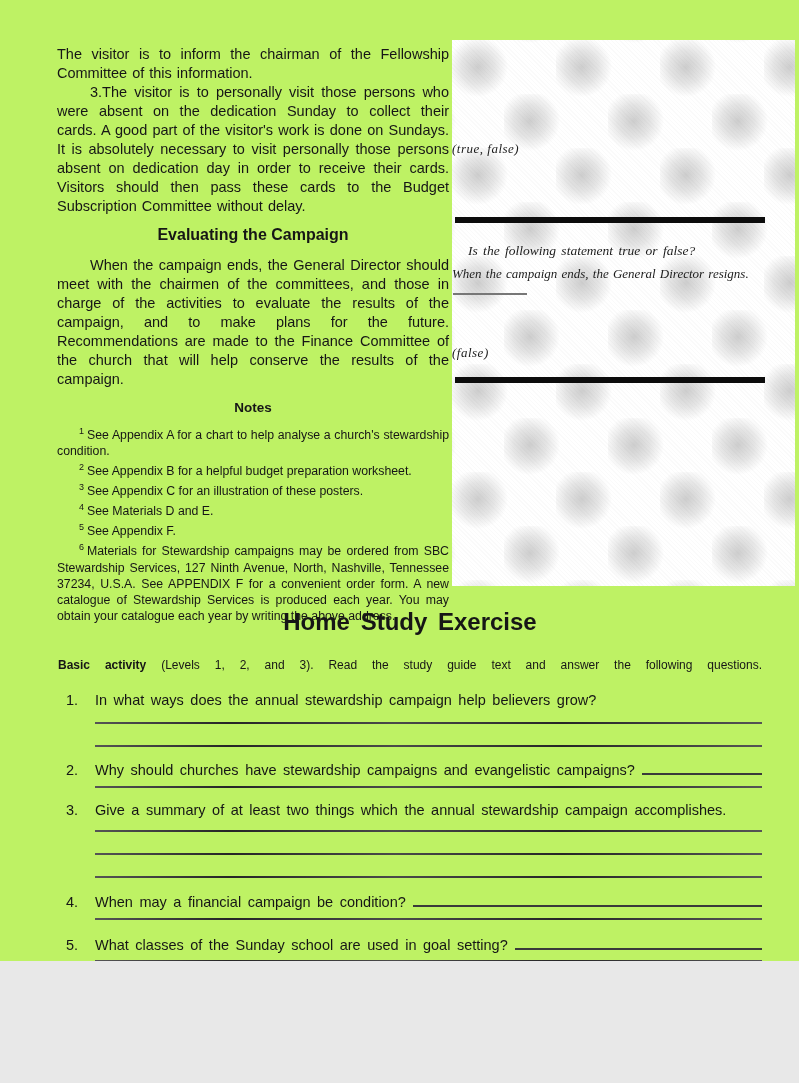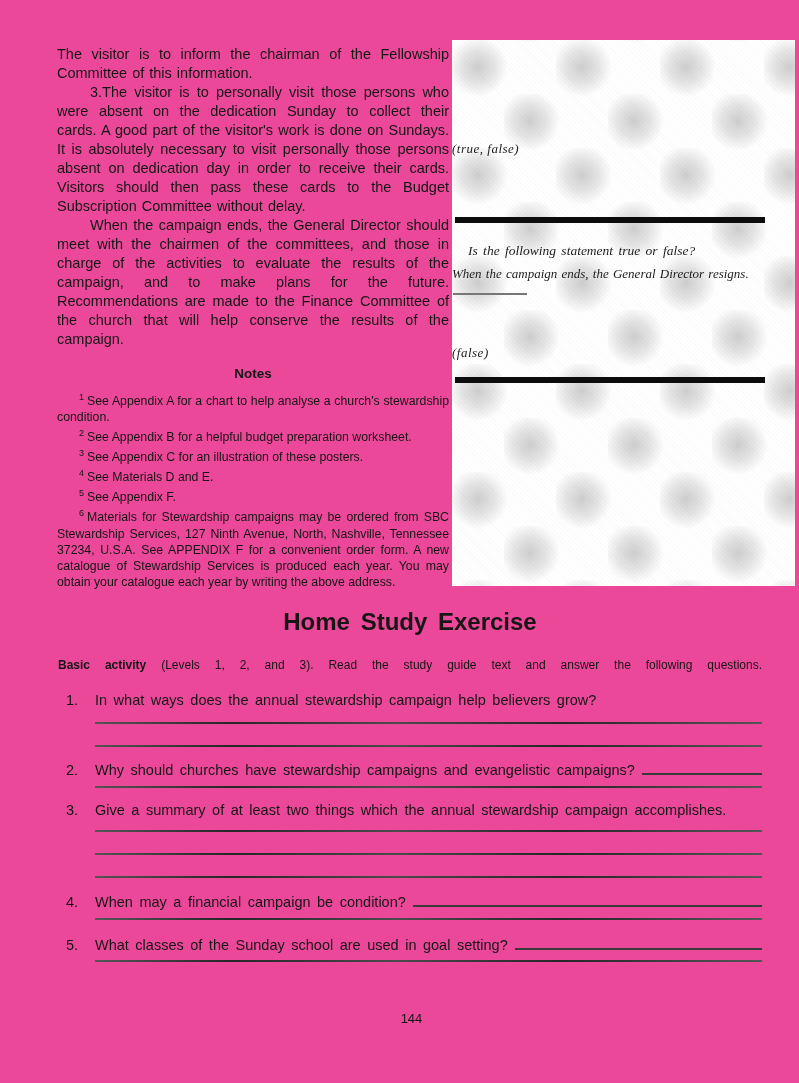--- a/index.html
+++ b/index.html
@@ -1,19 +1,19 @@
 <!DOCTYPE html>
 <html><head>
 <meta charset="utf-8">
 <style>
   html,body{margin:0;padding:0;background:#e8e8e8;}
   .page{
     position:relative;
-    width:799px;height:1083px;
-    background:#ec4899;
+    width:799px;height:961px;
+    background:#bef264;
     font-family:"Liberation Sans", sans-serif;
     color:#161616;
     overflow:hidden;
   }
   
   .left-col{
     position:absolute;left:57px;top:45px;width:392px;
   }
   .body-p{
     margin:0;
@@ -21,21 +21,21 @@
     text-align:justify;
     word-spacing:1px;
   }
   .body-p.indent{text-indent:33px;}
   .section-heading{
     margin:10px 0 12px 0;
     font-size:16px;font-weight:bold;
     text-align:center;
   }
   .notes-heading{
-    margin:17px 0 8px 0;
+    margin:11px 0 8px 0;
     font-size:13.5px;font-weight:bold;
     text-align:center;
   }
   .note{
     margin:0;
     font-size:12.3px;line-height:16px;
     text-align:justify;
     text-indent:22px;
   }
   .note sup{font-size:9px;margin-right:3px;}
@@ -103,20 +103,21 @@
   }
 </style>
 </head>
 <body>
 
 <div class="page">
 
   <div class="left-col">
     <p class="body-p">The visitor is to inform the chairman of the Fellowship Committee of this information.</p>
     <p class="body-p indent">3.The visitor is to personally visit those persons who were absent on the dedication Sunday to collect their cards. A good part of the visitor's work is done on Sundays. It is absolutely necessary to visit personally those persons absent on dedication day in order to receive their cards. Visitors should then pass these cards to the Budget Subscription Committee without delay.</p>
+    <h3 class="section-heading">Evaluating the Campaign</h3>
     <p class="body-p indent">When the campaign ends, the General Director should meet with the chairmen of the committees, and those in charge of the activities to evaluate the results of the campaign, and to make plans for the future. Recommendations are made to the Finance Committee of the church that will help conserve the results of the campaign.</p>
     <h4 class="notes-heading">Notes</h4>
     <div>
       <p class="note"><sup>1</sup><span>See Appendix A for a chart to help analyse a church's stewardship condition.</span></p>
       <p class="note"><sup>2</sup><span>See Appendix B for a helpful budget preparation worksheet.</span></p>
       <p class="note"><sup>3</sup><span>See Appendix C for an illustration of these posters.</span></p>
       <p class="note"><sup>4</sup><span>See Materials D and E.</span></p>
       <p class="note"><sup>5</sup><span>See Appendix F.</span></p>
       <p class="note"><sup>6</sup><span>Materials for Stewardship campaigns may be ordered from SBC Stewardship Services, 127 Ninth Avenue, North, Nashville, Tennessee 37234, U.S.A. See APPENDIX F for a convenient order form. A new catalogue of Stewardship Services is produced each year. You may obtain your catalogue each year by writing the above address.</span></p>
     </div>

